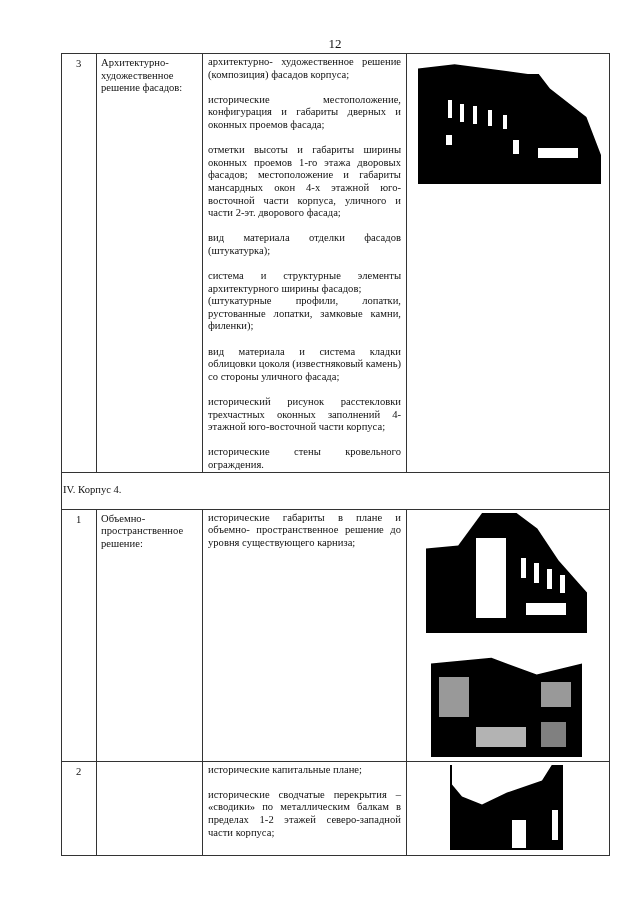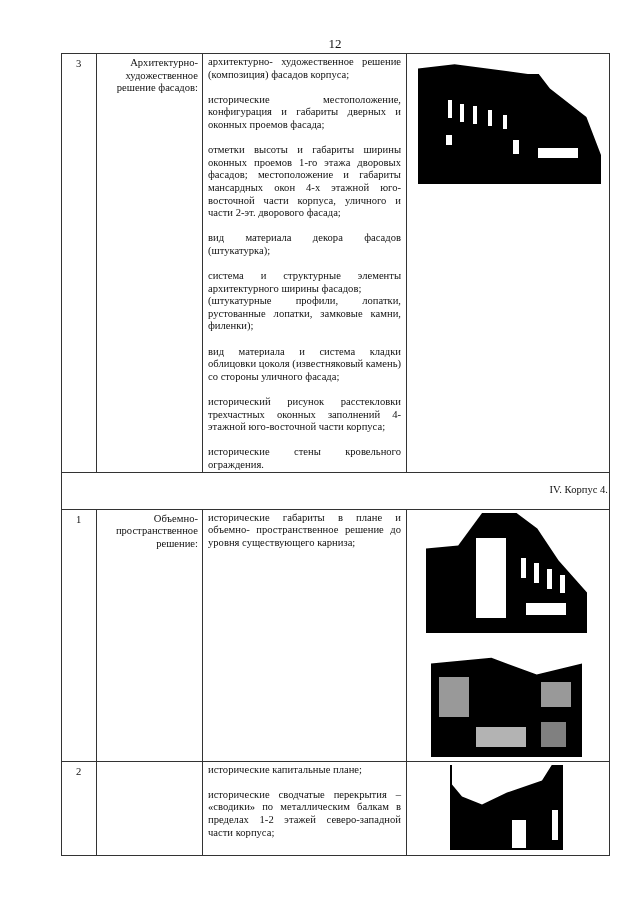--- a/index.html
+++ b/index.html
@@ -2,26 +2,26 @@
 <html><head>
 <meta charset="utf-8">
 <style>
   html, body { margin:0; padding:0; background:#fff; }
   body { width:640px; height:905px; position:relative; overflow:hidden;
          font-family:"Liberation Serif", "DejaVu Serif", serif; color:#111; }
   .pagenum { position:absolute; top:36px; left:0; width:670px; text-align:center; font-size:13px; }
   table.doc { position:absolute; left:61px; top:53px; width:548px; border-collapse:collapse; table-layout:fixed; }
   table.doc td { border:1px solid #333; vertical-align:top; font-size:10.6px; line-height:12.6px; }
   td.num { text-align:left; padding:4px 0 0 14px; }
-  td.name { text-align:right; padding:3px 4px 0 4px; }
+  td.name { text-align:left; padding:3px 4px 0 4px; }
   td.desc { padding:2px 5px 0 5px; text-align:justify; }
   td.desc p { margin:0 0 12.6px 0; }
   td.desc p.nogap { margin-bottom:0; }
   td.photo { padding:0; position:relative; }
-  td.section { text-align:right; height:34px; vertical-align:middle !important; font-size:11px;margin-top:48px; }
+  td.section { text-align:left; height:34px; vertical-align:middle !important; font-size:11px;margin-top:48px; }
   .img { position:absolute; background:#000; overflow:hidden; }
   .img .w { position:absolute; background:#fff; }
 </style>
 </head>
 <body>
 
 <div class="pagenum">12</div>
 
 <table class="doc">
   <colgroup>
@@ -31,21 +31,21 @@
       <col style="width:203px">
   </colgroup>
   <tbody>
       <tr style="height:409px">
     <td class="num">3</td>
     <td class="name">Архитектурно-художественное решение фасадов:</td>
     <td class="desc">
       <p>архитектурно- художественное решение (композиция) фасадов корпуса;</p>
       <p>исторические местоположение, конфигурация и габариты дверных и оконных проемов фасада;</p>
       <p>отметки высоты и габариты ширины оконных проемов 1-го этажа дворовых фасадов; местоположение и габариты мансардных окон 4-х этажной юго-восточной части корпуса, уличного и части 2-эт. дворового фасада;</p>
-      <p>вид материала декора фасадов (штукатурка);</p>
+      <p>вид материала отделки фасадов (штукатурка);</p>
       <p class="nogap">система и структурные элементы архитектурного ширины фасадов;</p>
       <p>(штукатурные профили, лопатки, рустованные лопатки, замковые камни, филенки);</p>
       <p>вид материала и система кладки облицовки цоколя (известняковый камень) со стороны уличного фасада;</p>
       <p>исторический рисунок расстекловки трехчастных оконных заполнений 4-этажной юго-восточной части корпуса;</p>
       <p class="nogap">исторические стены кровельного ограждения.</p>
     </td>
     <td class="photo">
       <div class="img" style="left:11px;top:6px;width:183px;height:124px;">
         <div class="w" style="left:0;top:0;width:183px;height:14px;clip-path:polygon(0 0,100% 0,100% 100%,60% 100%,20% 30%,0 60%);"></div>
         <div class="w" style="left:110px;top:0;width:73px;height:95px;clip-path:polygon(0 0,100% 0,100% 100%,80% 60%,30% 30%);"></div>

